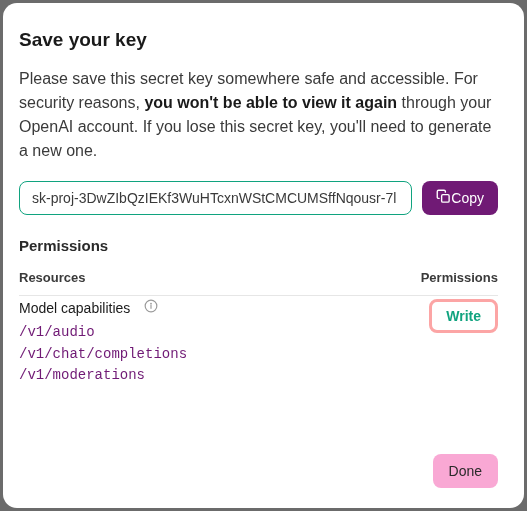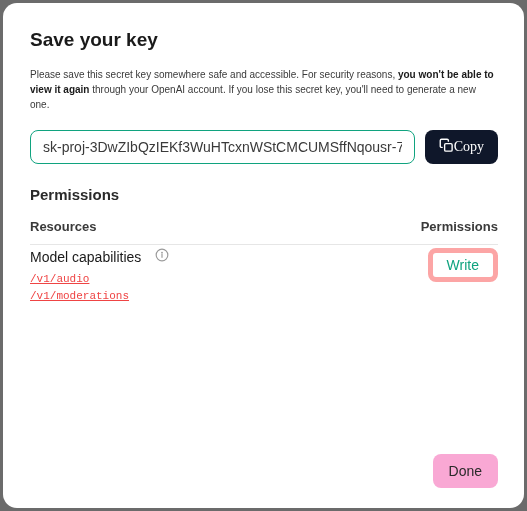--- a/index.html
+++ b/index.html
@@ -14,33 +14,33 @@
       height: 511px;
       display: flex;
       align-items: center;
       justify-content: center;
     }
     .modal {
       background: #ffffff;
       border-radius: 14px;
       width: 521px;
       height: 505px;
-      padding: 26px 26px 20px 27px;
+      padding: 26px 26px 20px 16px;
       display: flex;
       flex-direction: column;
       position: relative;
     }
     .title {
       font-size: 19px;
       font-weight: 700;
       color: #1a1a1a;
       margin-bottom: 16px;
     }
     .description {
-      font-size: 10px;
+      font-size: 16px;
       line-height: 1.5;
       color: #3a3a3a;
       margin-bottom: 18px;
     }
     .description .bold {
       font-weight: 600;
       color: #1a1a1a;
     }
     .key-row {
       display: flex;
@@ -54,32 +54,31 @@
       border-radius: 8px;
       padding: 8px 12px;
       font-size: 14px;
       color: #3a3a3a;
       font-family: inherit;
       outline: none;
       height: 34px;
       background: #fff;
     }
     .copy-btn {
-      background: #0f172a;
+      background: #701a75;
       border: none;
       border-radius: 8px;
       color: #fff;
       font-size: 14px;
       font-weight: 500;
       padding: 0 14px;
       height: 34px;
       display: inline-flex;
       align-items: center;
       cursor: pointer;
-      font-family: Liberation Serif, serif;
     }
     .copy-btn svg {
       width: 15px;
       height: 15px;
     }
     .section-heading {
       font-size: 15px;
       font-weight: 600;
       color: #2a2a2a;
       margin-bottom: 16px;
@@ -111,31 +110,30 @@
       gap: 14px;
       margin-bottom: 6px;
     }
     .info-icon {
       width: 14px;
       height: 14px;
       color: #9a9a9a;
     }
     .endpoints {
       font-family: "SFMono-Regular", Consolas, "Liberation Mono", Menlo, monospace;
-      font-size: 11px;
-      color: #ef4444;
+      font-size: 14px;
+      color: #701a75;
       line-height: 1.55;
-      text-decoration: underline;
     }
     .write-badge {
-      border: 5px solid #fca5a5;
+      border: 3px solid #fca5a5;
       color: #10a37f;
       border-radius: 8px;
       font-size: 14px;
-      font-weight: 400;
+      font-weight: 700;
       padding: 6px 14px;
       background: #fff;
       height: 34px;
       display: inline-flex;
       align-items: center;
     }
     .footer {
       margin-top: auto;
       display: flex;
       justify-content: flex-end;
@@ -188,20 +186,21 @@
         <span>
           <svg class="info-icon" viewBox="0 0 24 24" fill="none" stroke="currentColor" stroke-width="2" stroke-linecap="round" stroke-linejoin="round">
             <circle cx="12" cy="12" r="10"></circle>
             <line x1="12" y1="11" x2="12" y2="16"></line>
             <circle cx="12" cy="8" r="0.6" fill="currentColor"></circle>
           </svg>
         </span>
       </div>
       <div class="endpoints">
         <div>/v1/audio</div>
+        <div>/v1/chat/completions</div>
         <div>/v1/moderations</div>
       </div>
     </div>
     <div class="write-badge">
       <span>Write</span>
     </div>
   </div>
 
   <div class="footer">
     <button class="done-btn">

